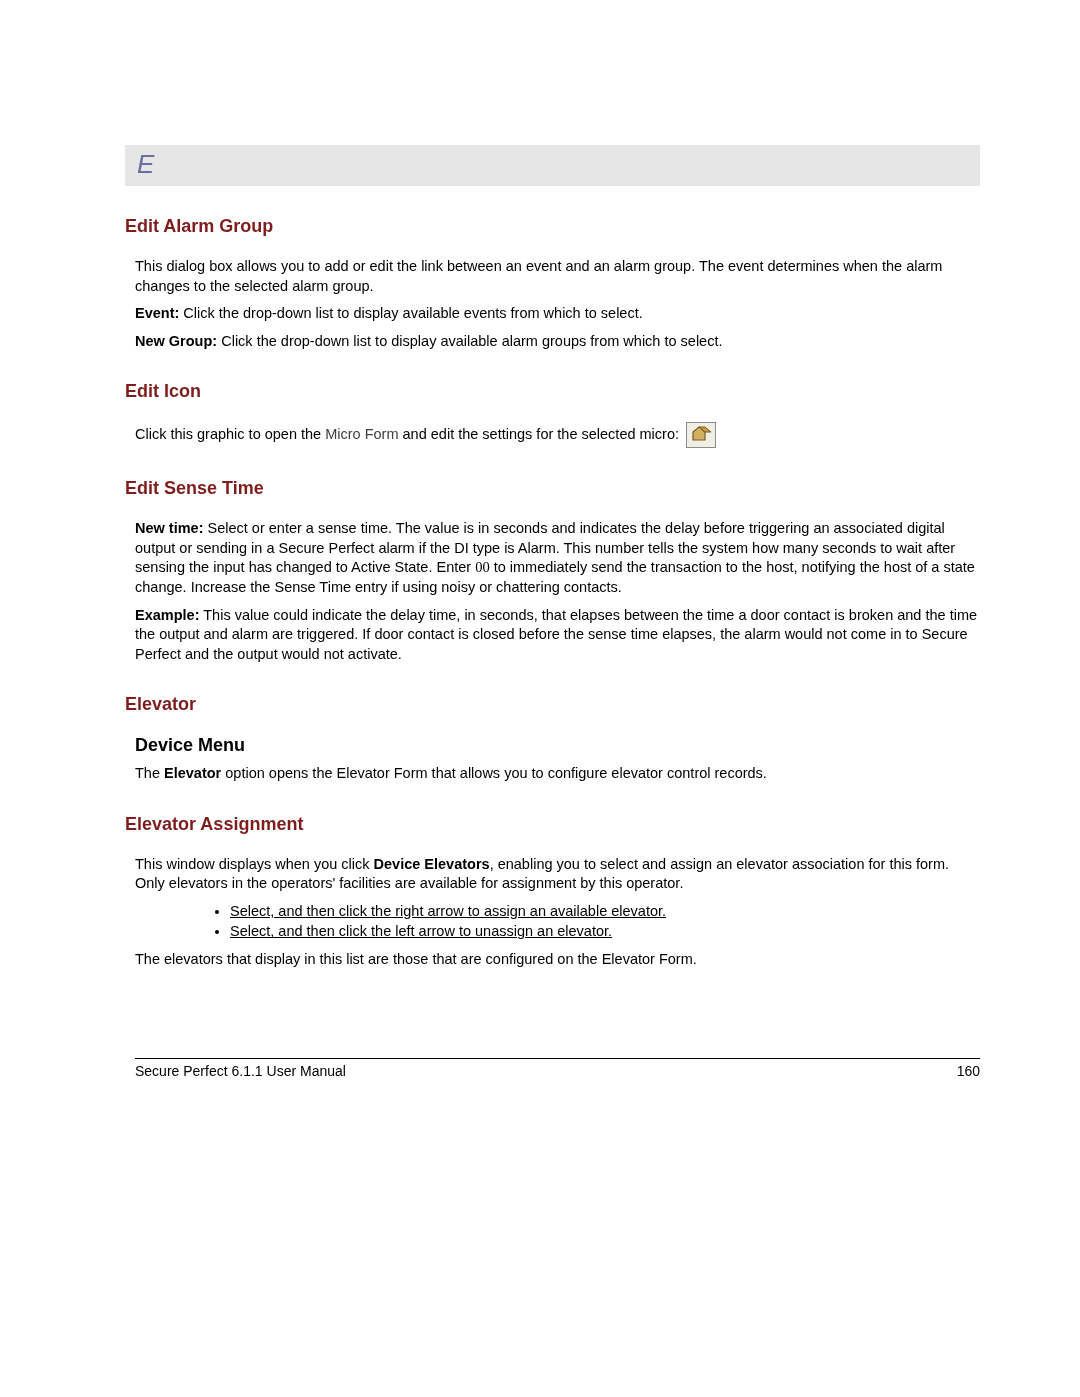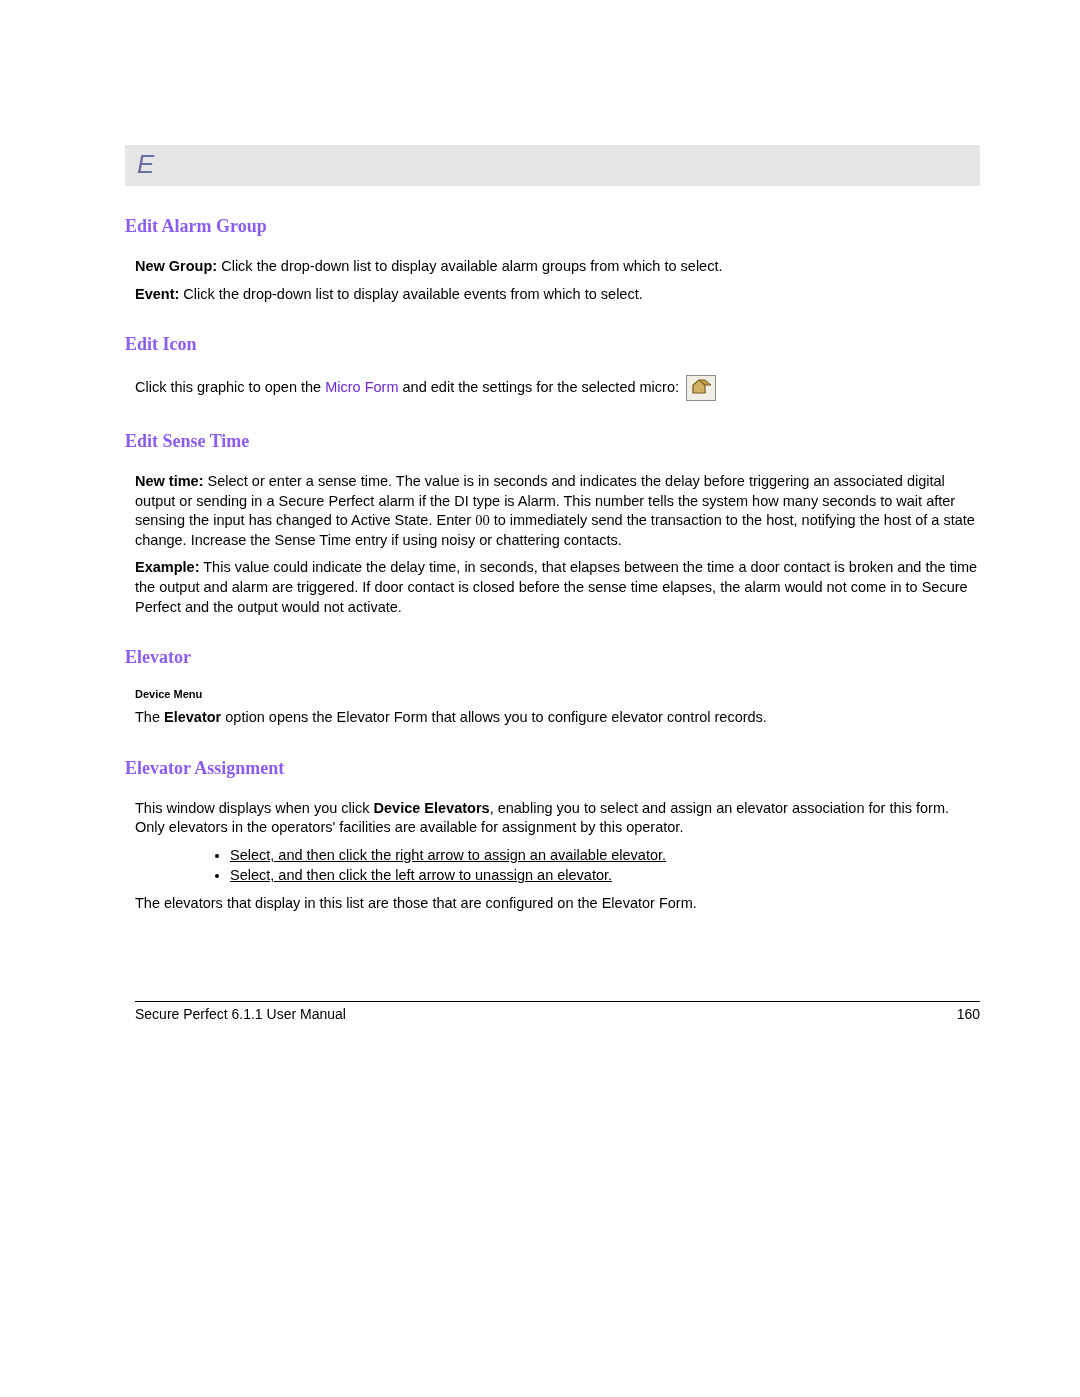--- a/index.html
+++ b/index.html
@@ -23,40 +23,39 @@
     margin-bottom: 28px;
   }
   .section-letter {
     font-family: Arial, Helvetica, sans-serif;
     font-style: italic;
     font-size: 26px;
     font-weight: normal;
     color: #6a6fa0;
   }
   h2.topic {
-    color: #8b5cf6;
+    color: #7f1d1d;
     font-size: 18px;
     font-weight: bold;
     margin: 30px 0 20px 0;
-    font-family: Liberation Serif, serif;
   }
   .body-block {
     margin-left: 10px;
   }
   p {
     margin: 8px 0;
     line-height: 1.35;
   }
   h3.subhead {
-    font-size: 11px;
+    font-size: 18px;
     font-weight: bold;
     margin: 14px 0 0 0;
   }
   .link {
-    color: #6d28d9;
+    color: #404040;
   }
   .mono {
     font-family: Liberation Serif, serif;
   }
   ul.bullets {
     margin: 4px 0 8px 0;
     padding-left: 95px;
     list-style-type: disc;
     text-decoration: underline;
   }
@@ -94,25 +93,26 @@
 <body>
 
 <div class="page">
 
   <div class="section-letter-band">
     <span class="section-letter">E</span>
   </div>
 
   <h2 class="topic">Edit Alarm Group</h2>
   <div class="body-block">
+    <p>This dialog box allows you to add or edit the link between an event and an alarm group. The event determines when the alarm changes to the selected alarm group.</p>
+    <p>
+      <strong>Event:</strong><span> Click the drop-down list to display available events from which to select.</span>
+    </p>
     <p>
       <strong>New Group:</strong><span> Click the drop-down list to display available alarm groups from which to select.</span>
-    </p>
-    <p>
-      <strong>Event:</strong><span> Click the drop-down list to display available events from which to select.</span>
     </p>
   </div>
 
   <h2 class="topic">Edit Icon</h2>
   <div class="body-block">
     <p>
       <span>Click this graphic to open the </span><span class="link">Micro Form</span><span> and edit the settings for the selected micro: </span><span class="micro-icon-box">
         <svg width="22" height="20" viewBox="0 0 22 20">
           <path d="M3 15 L3 7 L9 2 L15 7 L15 15 Z" fill="#d2b062" stroke="#7a5a20" stroke-width="1.2"></path>
           <path d="M9 2 L15 7 L21 7 L15 2 Z" fill="#c79b44" stroke="#7a5a20" stroke-width="1"></path>

